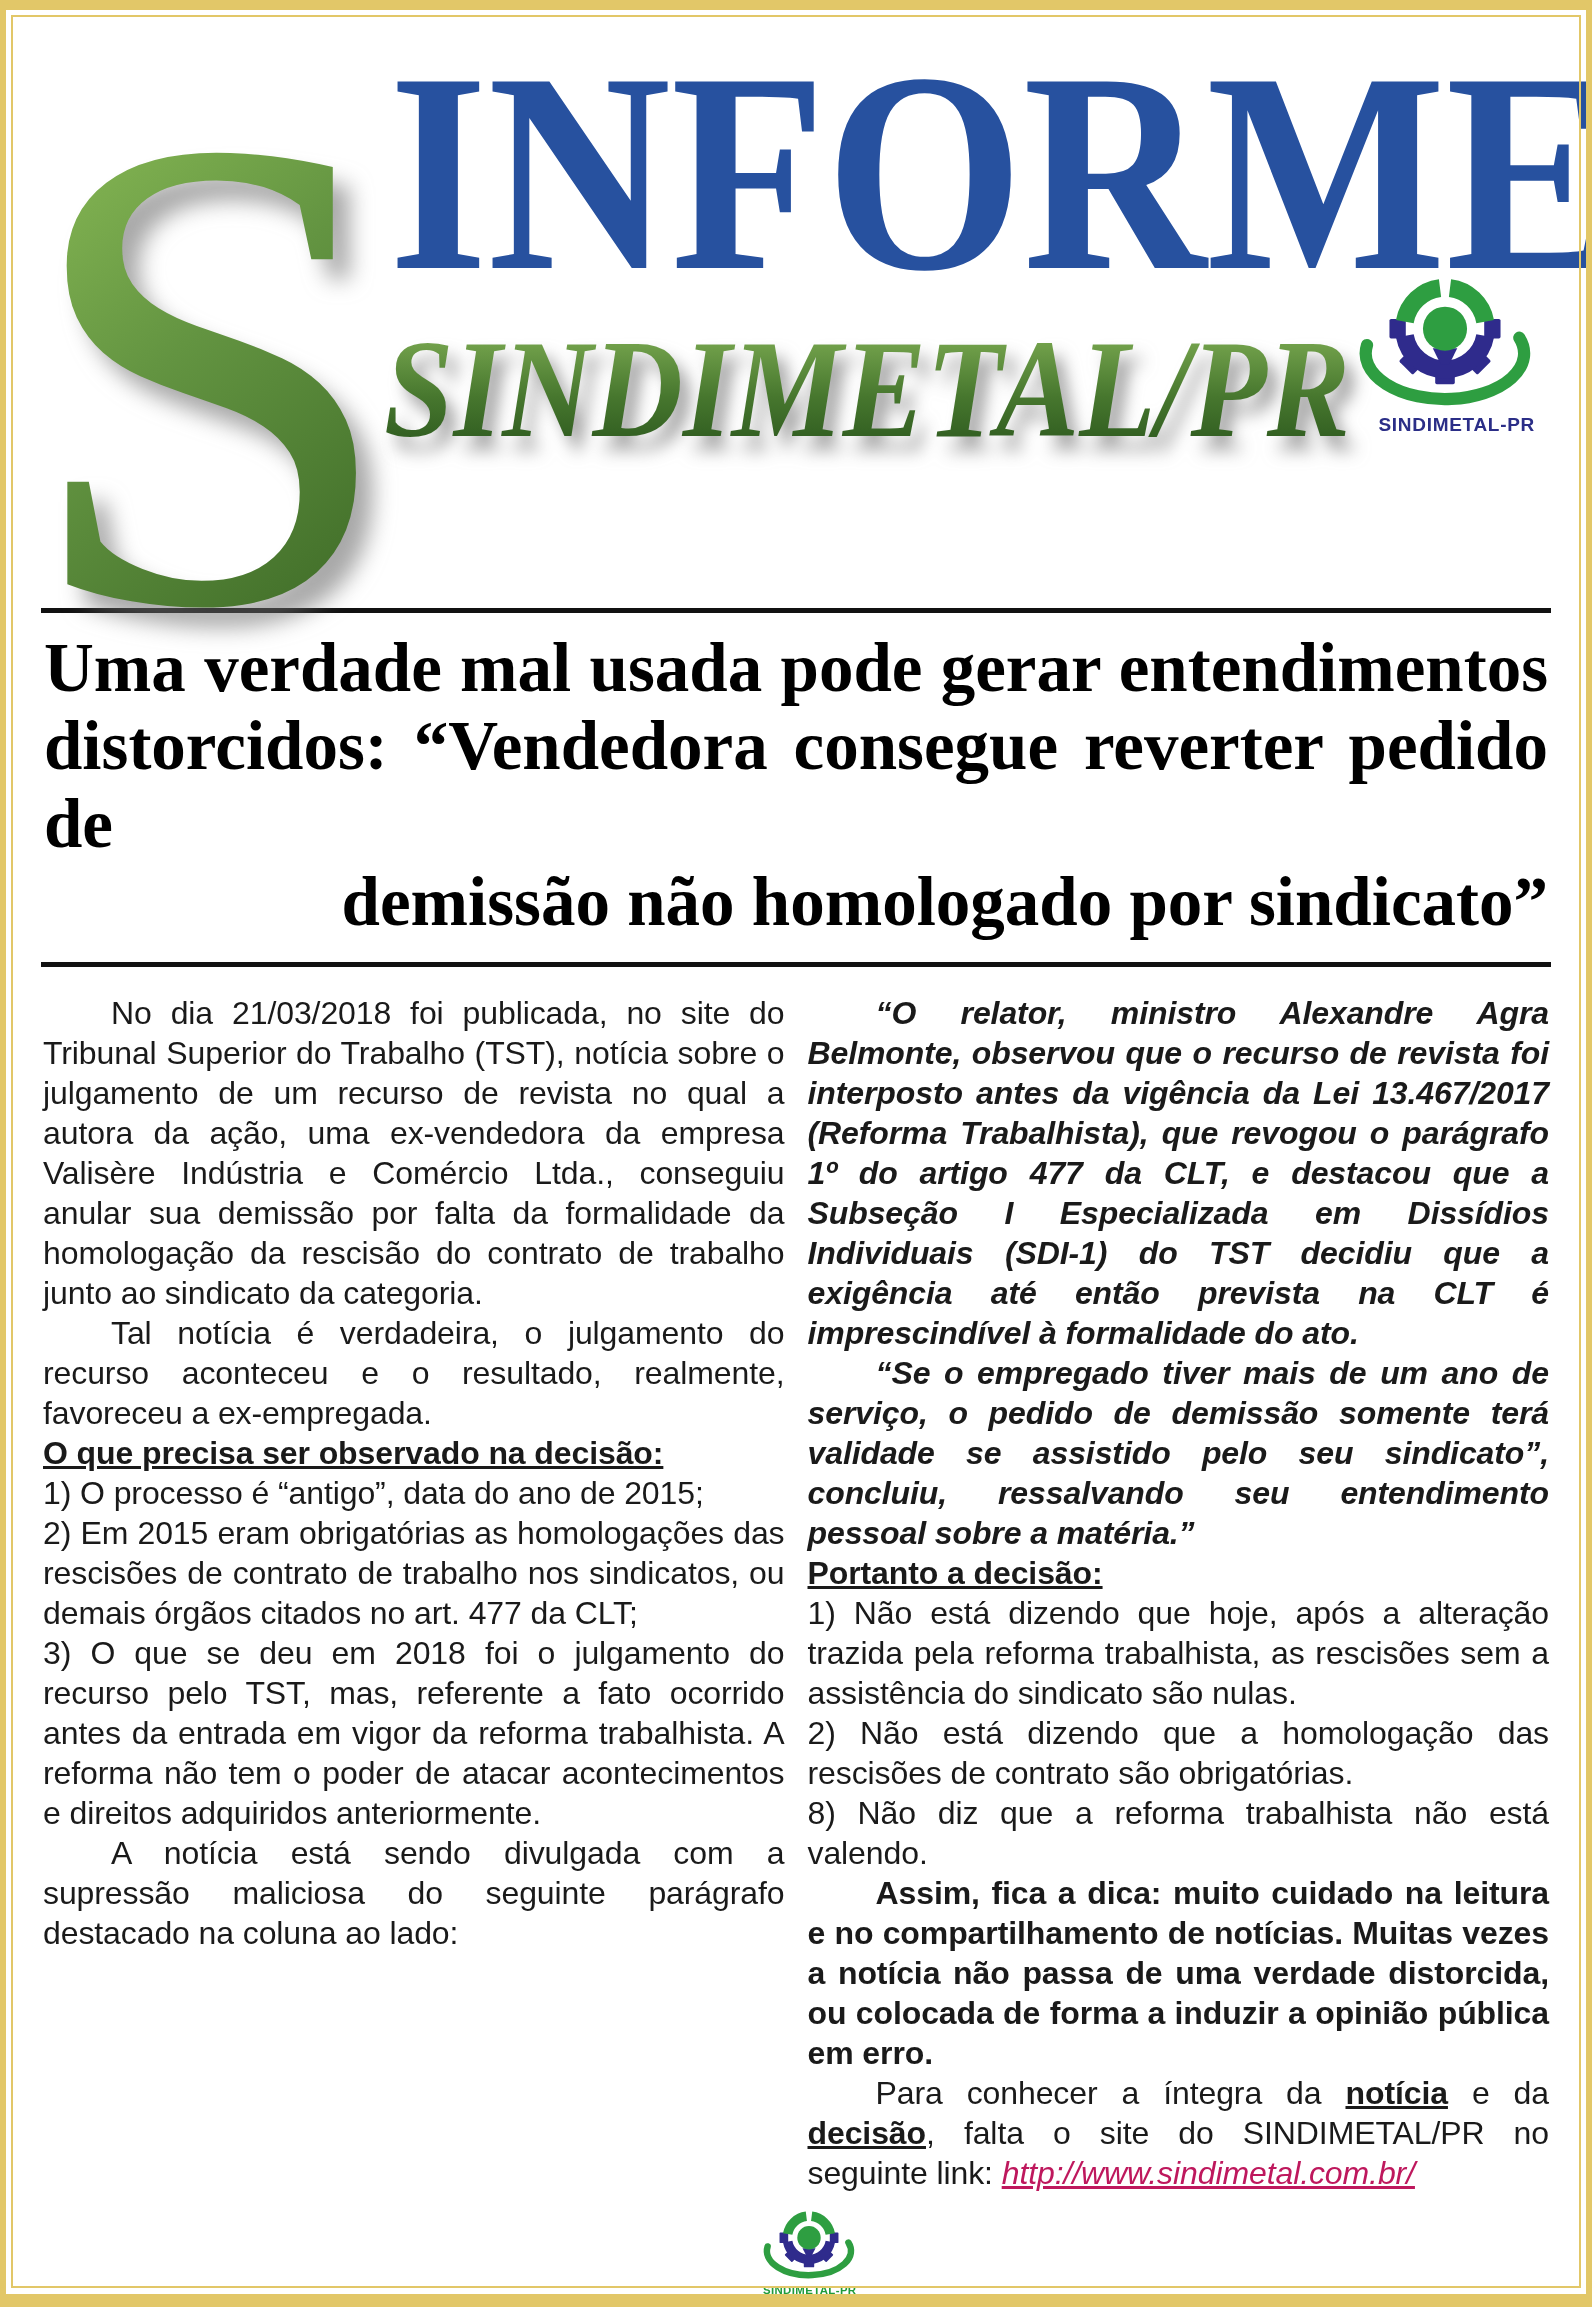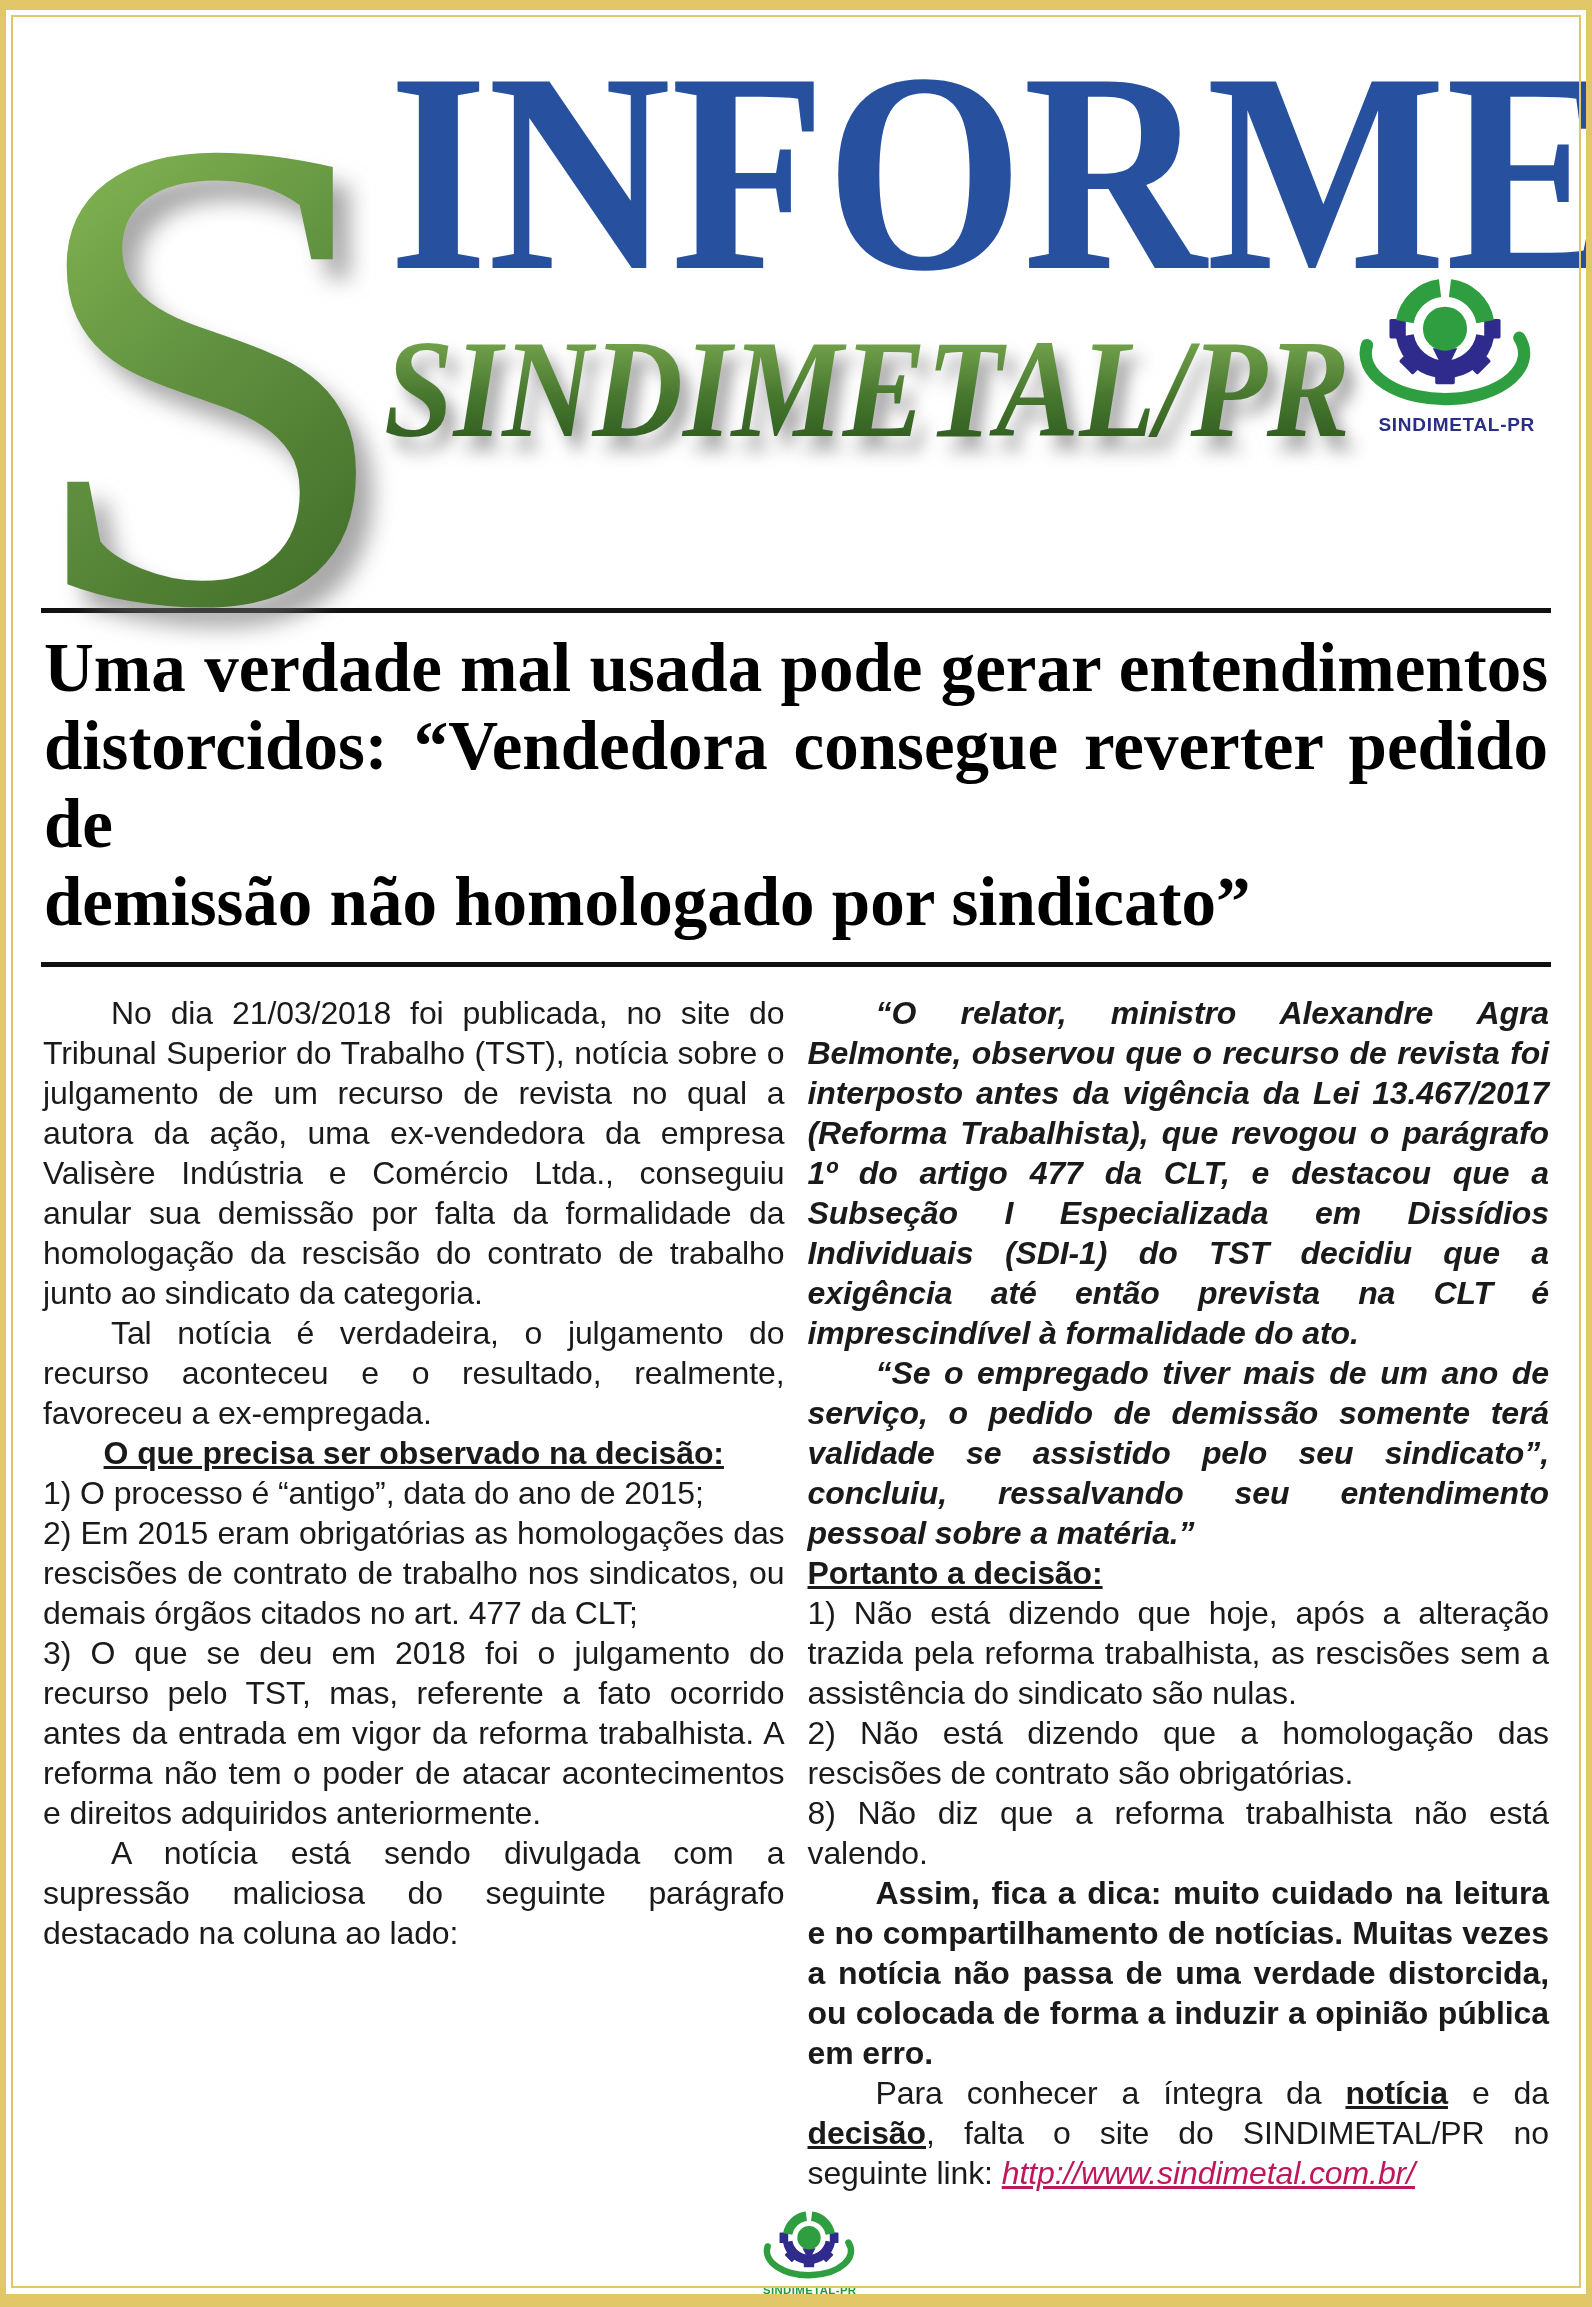--- a/index.html
+++ b/index.html
@@ -30,32 +30,32 @@
   .logo-text{font-weight:bold;color:#2b2e87;font-size:19px;letter-spacing:0.7px;margin-top:0}
   .logo-footer{width:121px;margin:11.4px auto 0}
   .logo-footer .logo-text{font-size:11.4px;color:#1f9b3c;letter-spacing:0.4px}
 
   .rule{height:0;border-top:5px solid #111;margin:0 41px}
 
   
   .headline{margin:4.3px 44px 0;padding:11.4px 0 21.4px;font-family:"Liberation Serif",serif;
             font-weight:bold;font-size:69px;line-height:78px;color:#000}
   .hl-just{text-align:justify;text-align-last:justify}
-  .hl-center{text-align:left}
+  .hl-center{text-align:right}
 
   
   .columns{display:flex;gap:23px;margin:26px 43px 0}
   .col{flex:1;font-size:32px;line-height:40px;text-align:justify;letter-spacing:-0.1px}
   .col p{margin:0}
   .indent{text-indent:68px}
   .b{font-weight:bold}
   .bi{font-weight:bold;font-style:italic}
   .bu{font-weight:bold;text-decoration:underline}
   .col-heading{font-weight:bold;text-decoration:underline;margin:37px 0}
-  .center{text-align:center}
+  .center{}
   .gap-top{margin-top:37px}
   .link{color:#be185d;font-style:italic;text-decoration:underline;cursor:pointer}
 </style>
 </head>
 <body>
 
 <svg width="0" height="0" style="position:absolute">
   <defs>
     <g id="emblem">
       <path d="M14.5 98 A97 56 0 1 0 201 89" fill="none" stroke="#2e9e41" stroke-width="15" stroke-linecap="round"></path>

